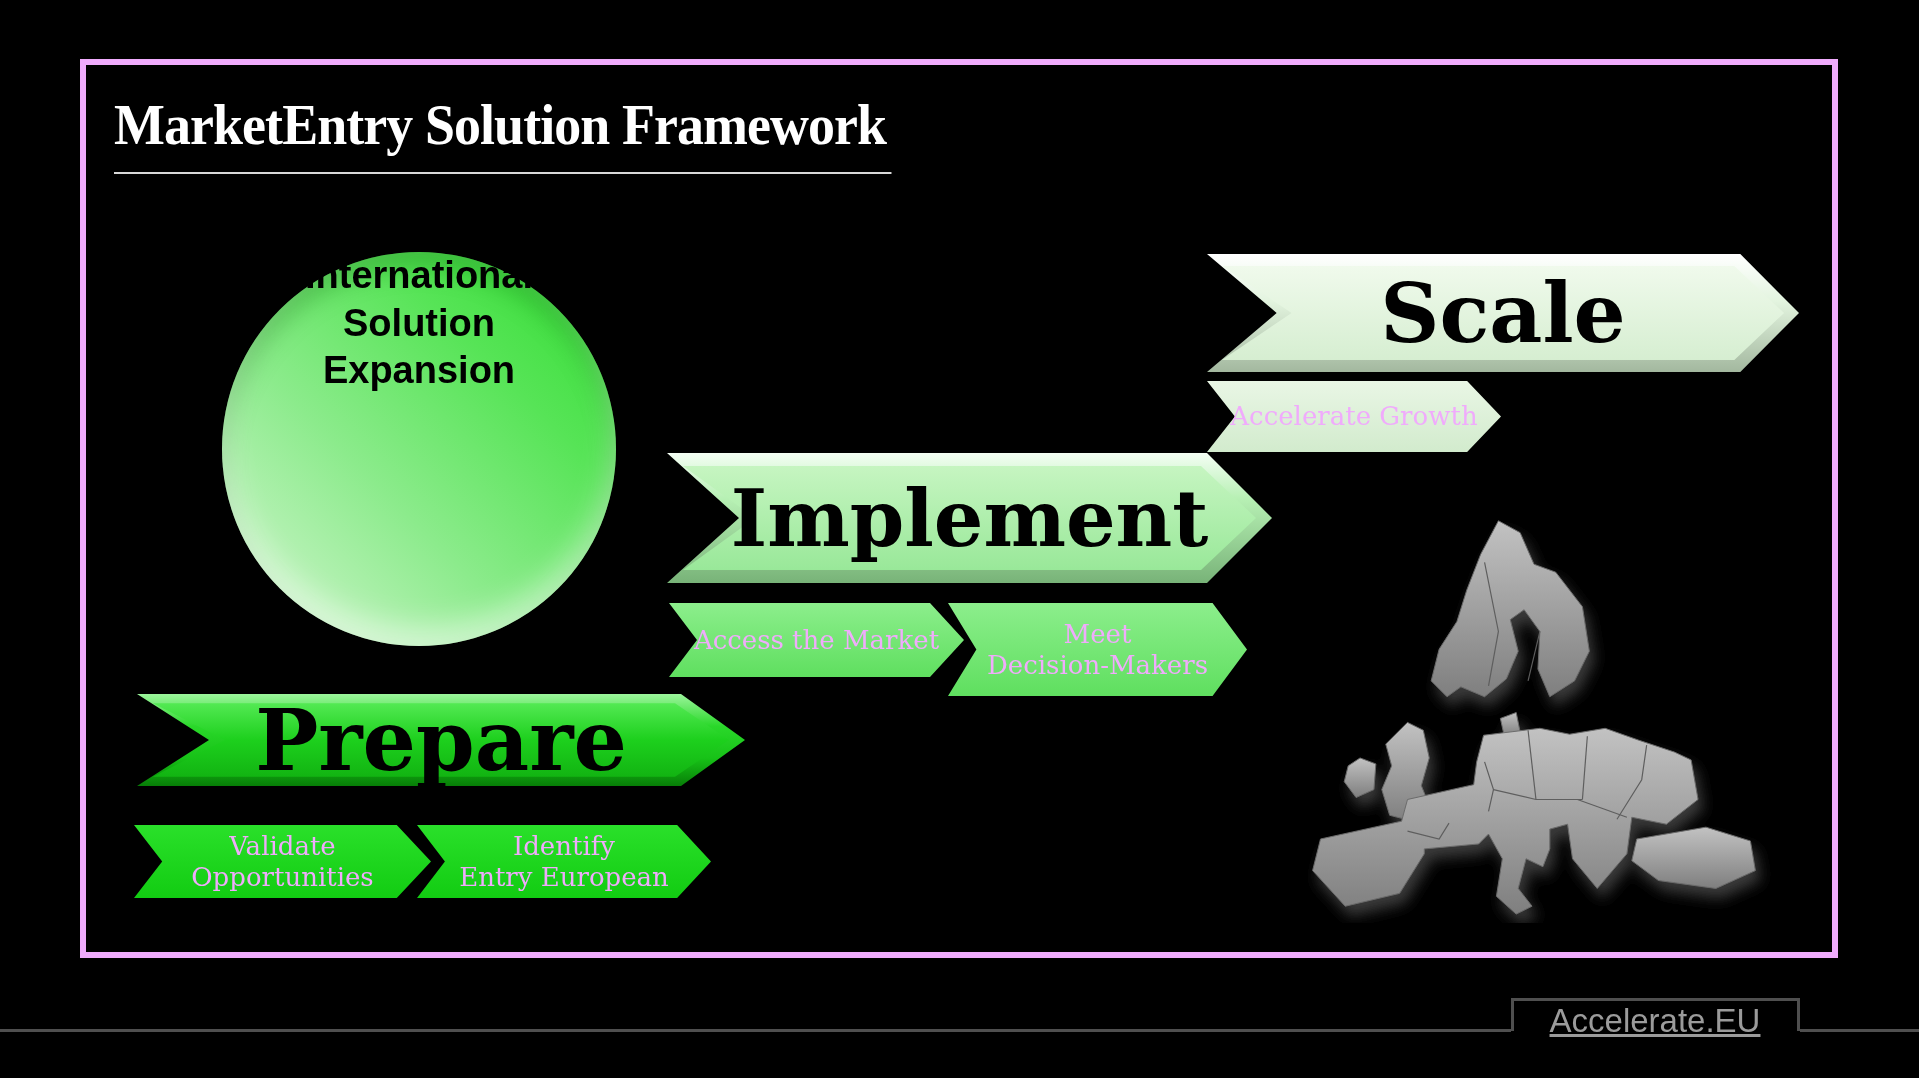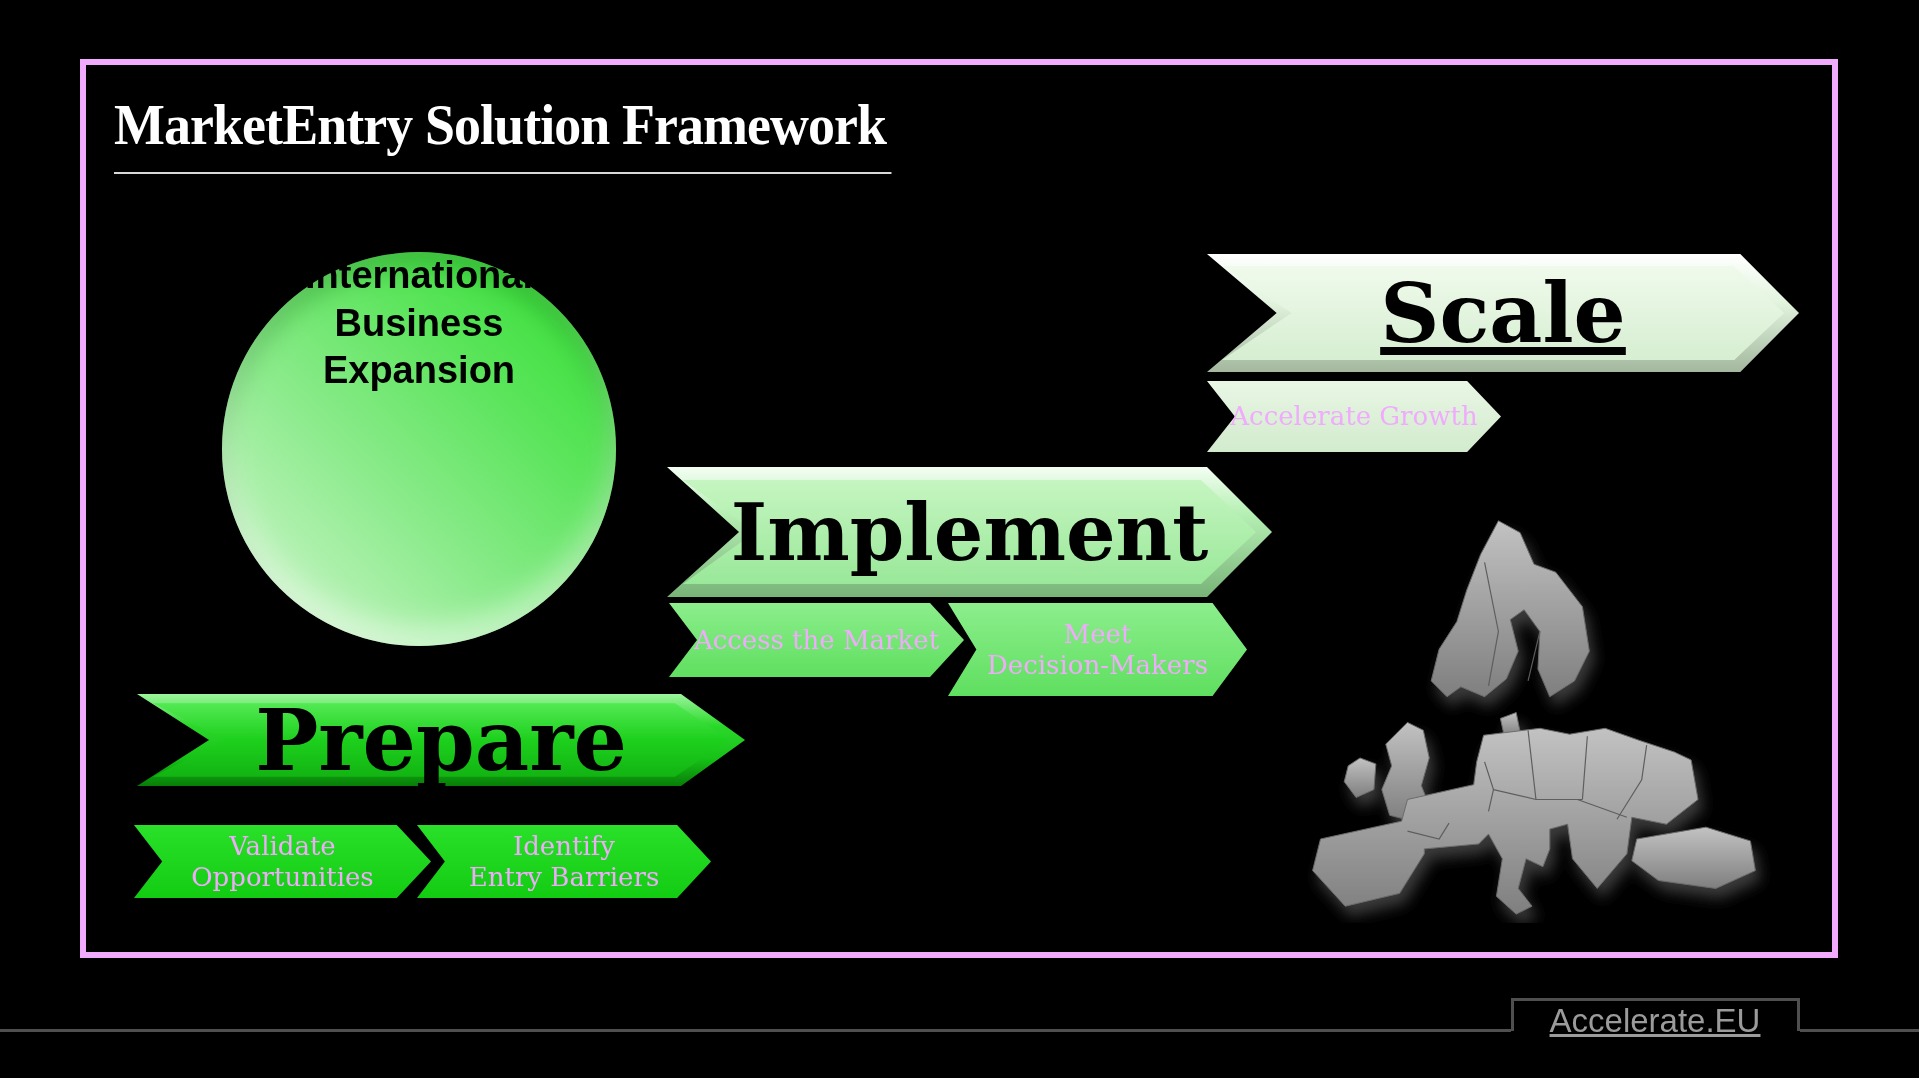--- a/index.html
+++ b/index.html
@@ -26,42 +26,42 @@
             display:flex;align-items:center;justify-content:center;
             font-family:"DejaVu Serif","Liberation Serif",serif;font-weight:bold;
             color:#000;}
   .sublabel{position:absolute;left:0;top:0;width:100%;height:100%;
             display:flex;flex-direction:column;align-items:center;justify-content:center;
             font-family:"DejaVu Serif","Liberation Serif",serif;color:#f0abfc;
             font-size:26px;line-height:1.18;text-align:center;}
   .sublabel span{display:block;}
   .fs-prepare{font-size:84px;}
   .fs-implement{font-size:78px;}
-  .fs-scale{font-size:82px;text-decoration:underline;}
+  .fs-scale{font-size:82px;}
   
   .footline{position:absolute;background:#4f4f4f;height:3px;}
   .foottab{position:absolute;left:1511px;top:998px;width:289px;height:33px;
            border:3px solid #4f4f4f;border-bottom:none;box-sizing:border-box;}
   .footlogo{position:absolute;left:1480px;top:995px;width:350px;height:52px;
             display:flex;align-items:center;justify-content:center;
             color:#9b9b9b;font-size:33px;text-decoration:underline;
             font-family:"Liberation Sans",sans-serif;}
 </style>
 </head>
 <body>
 
 <div class="canvas">
 
   <div class="frame">
 
     <h1 class="title">MarketEntry Solution Framework</h1>
 
     <div class="hub">
       <span>International</span>
-      <span>Business</span>
+      <span>Solution</span>
       <span>Expansion</span>
     </div>
 
     <div class="arrow" style="left:51px;top:629px;width:608px;height:92px;">
       <svg viewBox="0 0 608 128" preserveAspectRatio="none">
         <defs>
           <linearGradient id="pOut" x1="0" y1="0" x2="0" y2="1">
             <stop offset="0" stop-color="#9cf59c"></stop>
               <stop offset="0.35" stop-color="#2ad82a"></stop>
             <stop offset="0.7" stop-color="#17c217"></stop>
@@ -94,25 +94,25 @@
         <span>Opportunities</span>
       </div>
     </div>
 
     <div class="arrow" style="left:331px;top:760px;width:294px;height:73px;">
       <svg viewBox="0 0 295 73" preserveAspectRatio="none">
         <polygon points="0,0 261,0 295,36.5 261,73 0,73 28,36.5" fill="url(#pSub)"></polygon>
       </svg>
       <div class="sublabel">
         <span>Identify</span>
-        <span>Entry Barriers</span>
-      </div>
-    </div>
-
-    <div class="arrow" style="left:581px;top:402px;width:605px;height:130px;">
+        <span>Entry European</span>
+      </div>
+    </div>
+
+    <div class="arrow" style="left:581px;top:388px;width:605px;height:130px;">
       <svg viewBox="0 0 605 130" preserveAspectRatio="none">
         <defs>
           <linearGradient id="iOut" x1="0" y1="0" x2="0" y2="1">
             <stop offset="0" stop-color="#f4fef4"></stop>
               <stop offset="0.35" stop-color="#b7f0b4"></stop>
             <stop offset="1" stop-color="#78b378"></stop>
           </linearGradient>
           <linearGradient id="iIn" x1="0" y1="0" x2="0" y2="1">
             <stop offset="0" stop-color="#c6f5c1"></stop>
               <stop offset="1" stop-color="#99e899"></stop>

